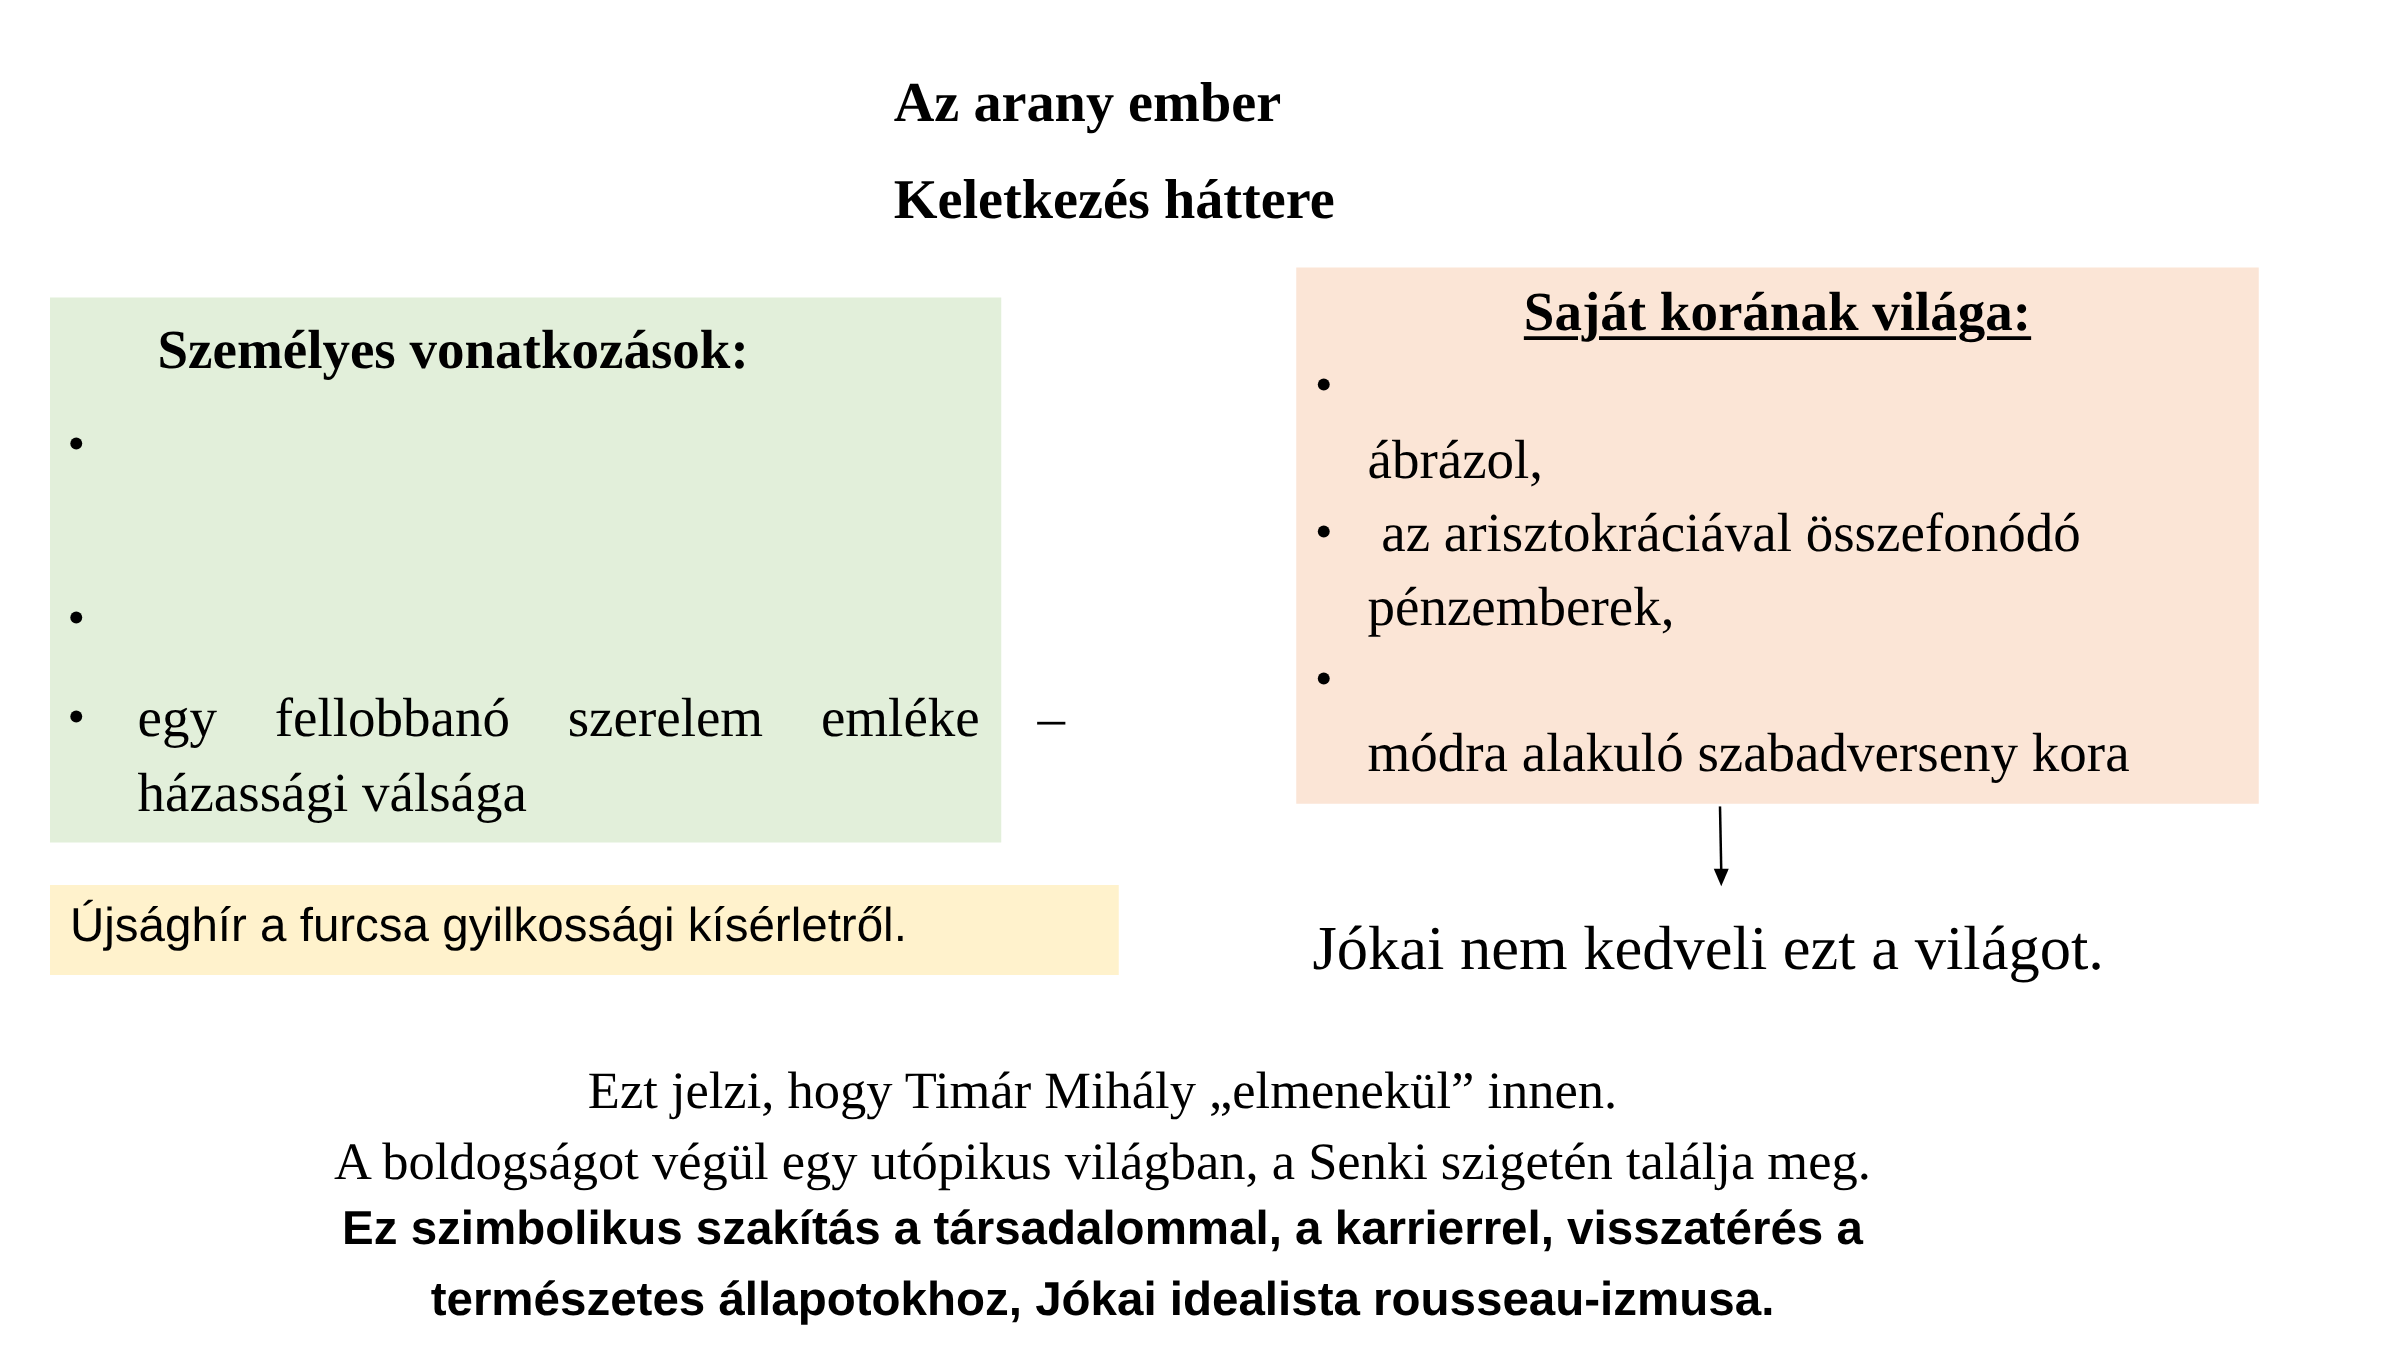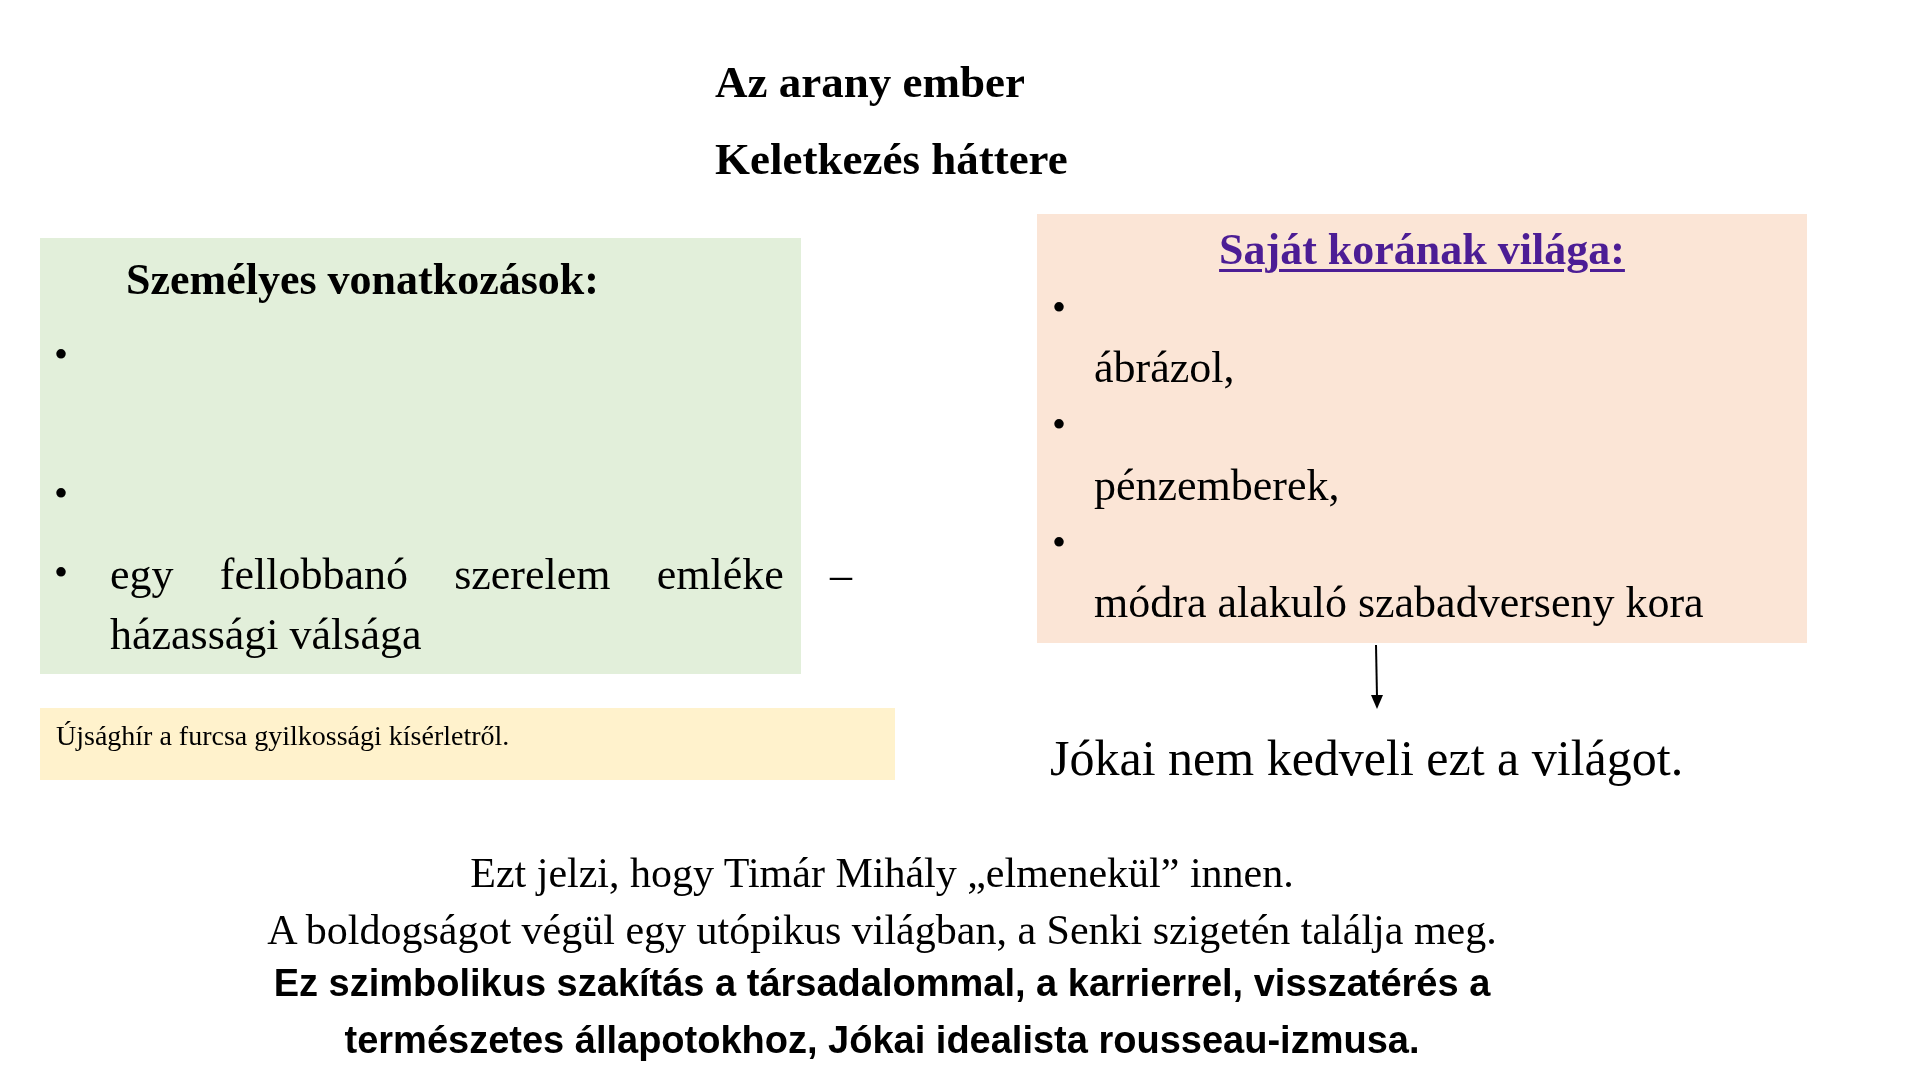--- a/index.html
+++ b/index.html
@@ -17,26 +17,26 @@
 
     .box { position: absolute; box-sizing: border-box; }
     #green { left: 40px; top: 238px; width: 761px; height: 436px; background: #E2EFDA; }
     #yellow { left: 40px; top: 708px; width: 855px; height: 72px; background: #FFF2CC; }
     #pink { left: 1037px; top: 214px; width: 770px; height: 429px; background: #FBE5D6; }
 
     .serif44 { font-family: "Liberation Serif", serif; font-size: 44px; line-height: 1; white-space: nowrap; }
     .bullet { position: absolute; font-size: 40px; line-height: 1; }
 
     #green-head { left: 86px; top: 20px; font-weight: bold; }
-    #pink-head { left: 0; width: 100%; top: 14px; text-align: center; font-weight: bold; color: #4c1d95; text-decoration: underline; text-decoration-thickness: 3px; text-underline-offset: 5px; }
+    #pink-head { left: 0; width: 100%; top: 14px; text-align: center; font-weight: bold; color: #000000; text-decoration: underline; text-decoration-thickness: 3px; text-underline-offset: 5px; }
 
     .jline { position: absolute; left: 70px; width: 742px; text-align: justify; text-align-last: justify; }
     .lline { position: absolute; }
 
-    #yellow-text { left: 16px; top: 14px; font-family: Liberation Serif, serif; font-size: 28px; line-height: 1; white-space: nowrap; }
+    #yellow-text { left: 16px; top: 14px; font-family: Liberation Sans, sans-serif; font-size: 38px; line-height: 1; white-space: nowrap; }
 
     #arrow { left: 1370px; top: 645px; width: 14px; height: 66px; }
 
     #jokai { left: 1050px; top: 733px; font-size: 50px; line-height: 1; white-space: nowrap; }
 
     .bottom-line { position: absolute; left: 0; width: 1764px; text-align: center; line-height: 1; white-space: nowrap; }
     .bl-serif { font-family: "Liberation Serif", serif; font-size: 42px; }
     .bl-sans { font-family: "Liberation Sans", sans-serif; font-size: 38px; font-weight: bold; }
   </style>
 </head>
@@ -61,20 +61,21 @@
   <div class="abs" id="yellow-text">Újsághír a furcsa gyilkossági kísérletről.</div>
 </div>
 
 <div class="box" id="pink">
   <div class="abs serif44" id="pink-head">Saját korának világa:</div>
 
   <span class="bullet" style="left:15px; top:74px;">•</span>
   <div class="lline serif44" style="left:57px; top:132px;">ábrázol,</div>
 
   <span class="bullet" style="left:15px; top:191px;">•</span>
+  <div class="lline serif44" style="left:57px; top:191px; white-space:pre;"> az arisztokráciával összefonódó</div>
   <div class="lline serif44" style="left:57px; top:250px;">pénzemberek,</div>
 
   <span class="bullet" style="left:15px; top:309px;">•</span>
   <div class="lline serif44" style="left:57px; top:367px;">módra alakuló szabadverseny kora</div>
 </div>
 
 <svg class="abs" id="arrow" viewBox="0 0 14 66">
   <line x1="6" y1="0" x2="7" y2="52" stroke="#000" stroke-width="2"></line>
   <polygon points="1,50 13,50 7,64" fill="#000"></polygon>
 </svg>

